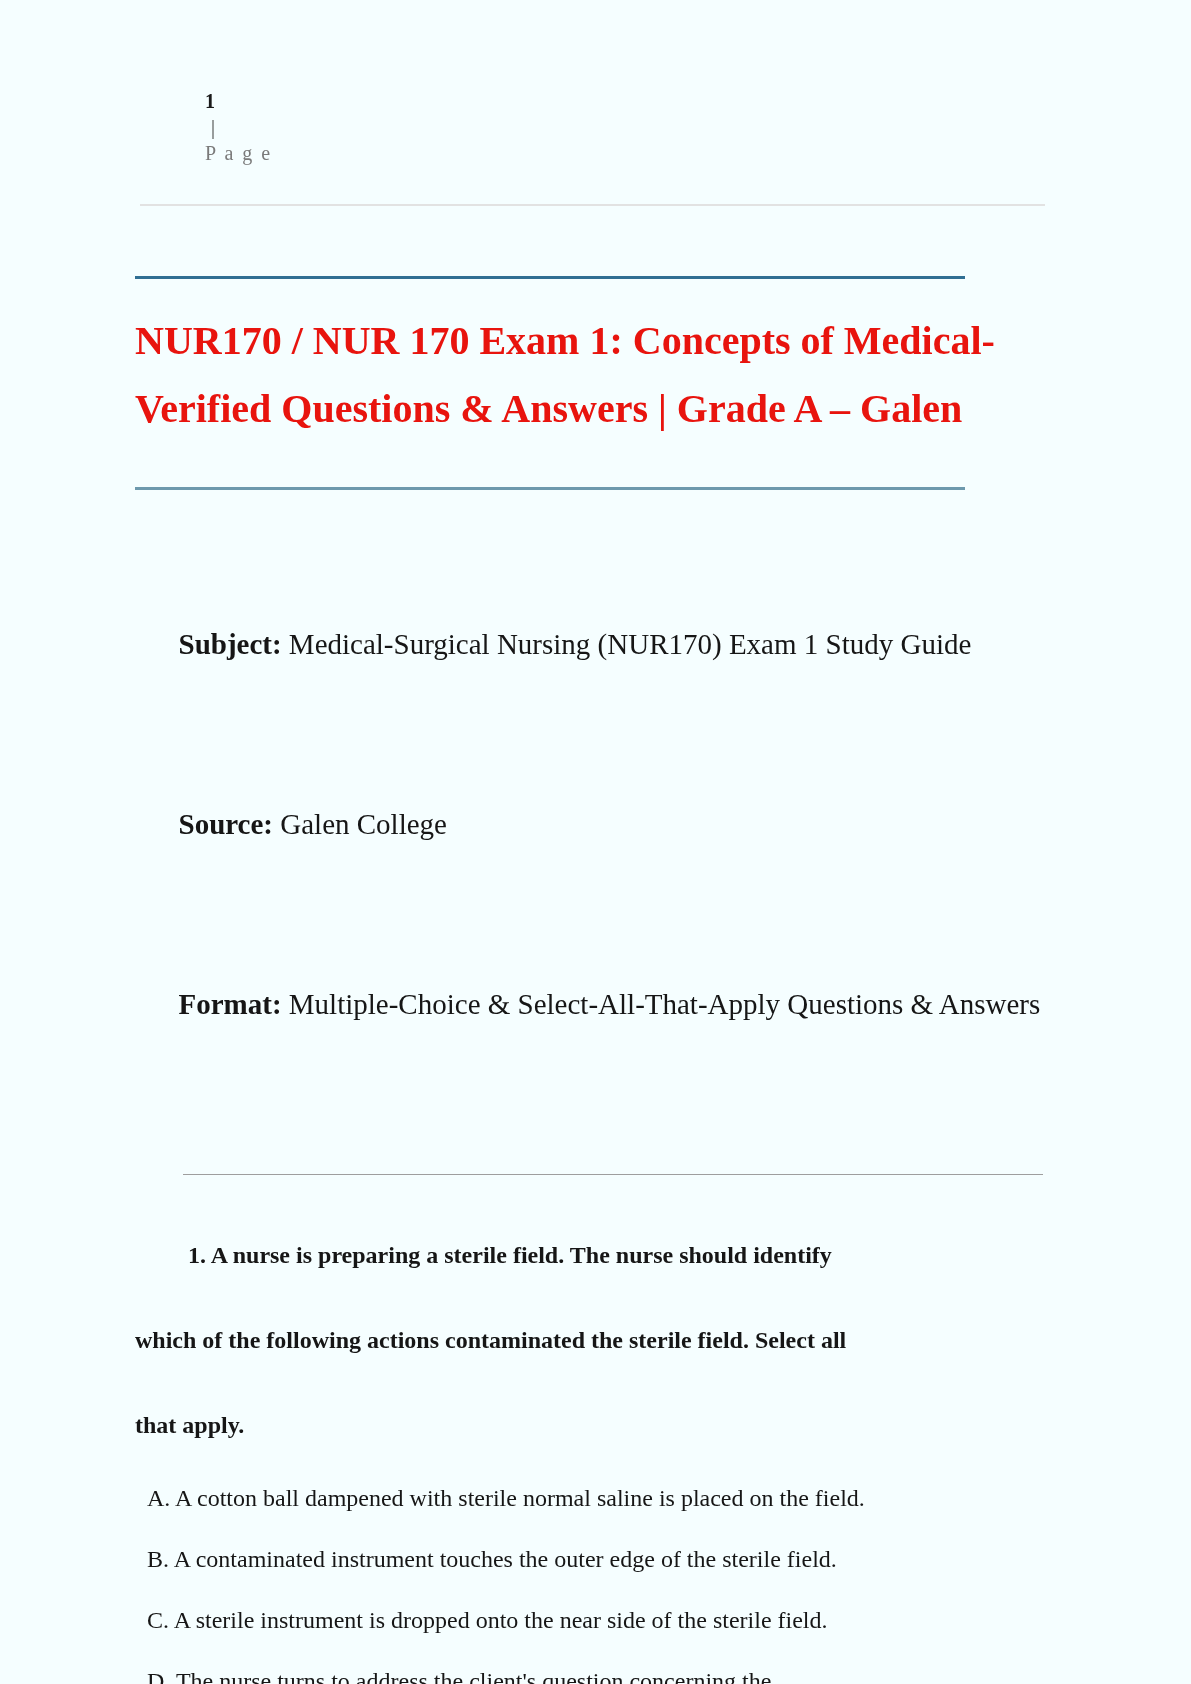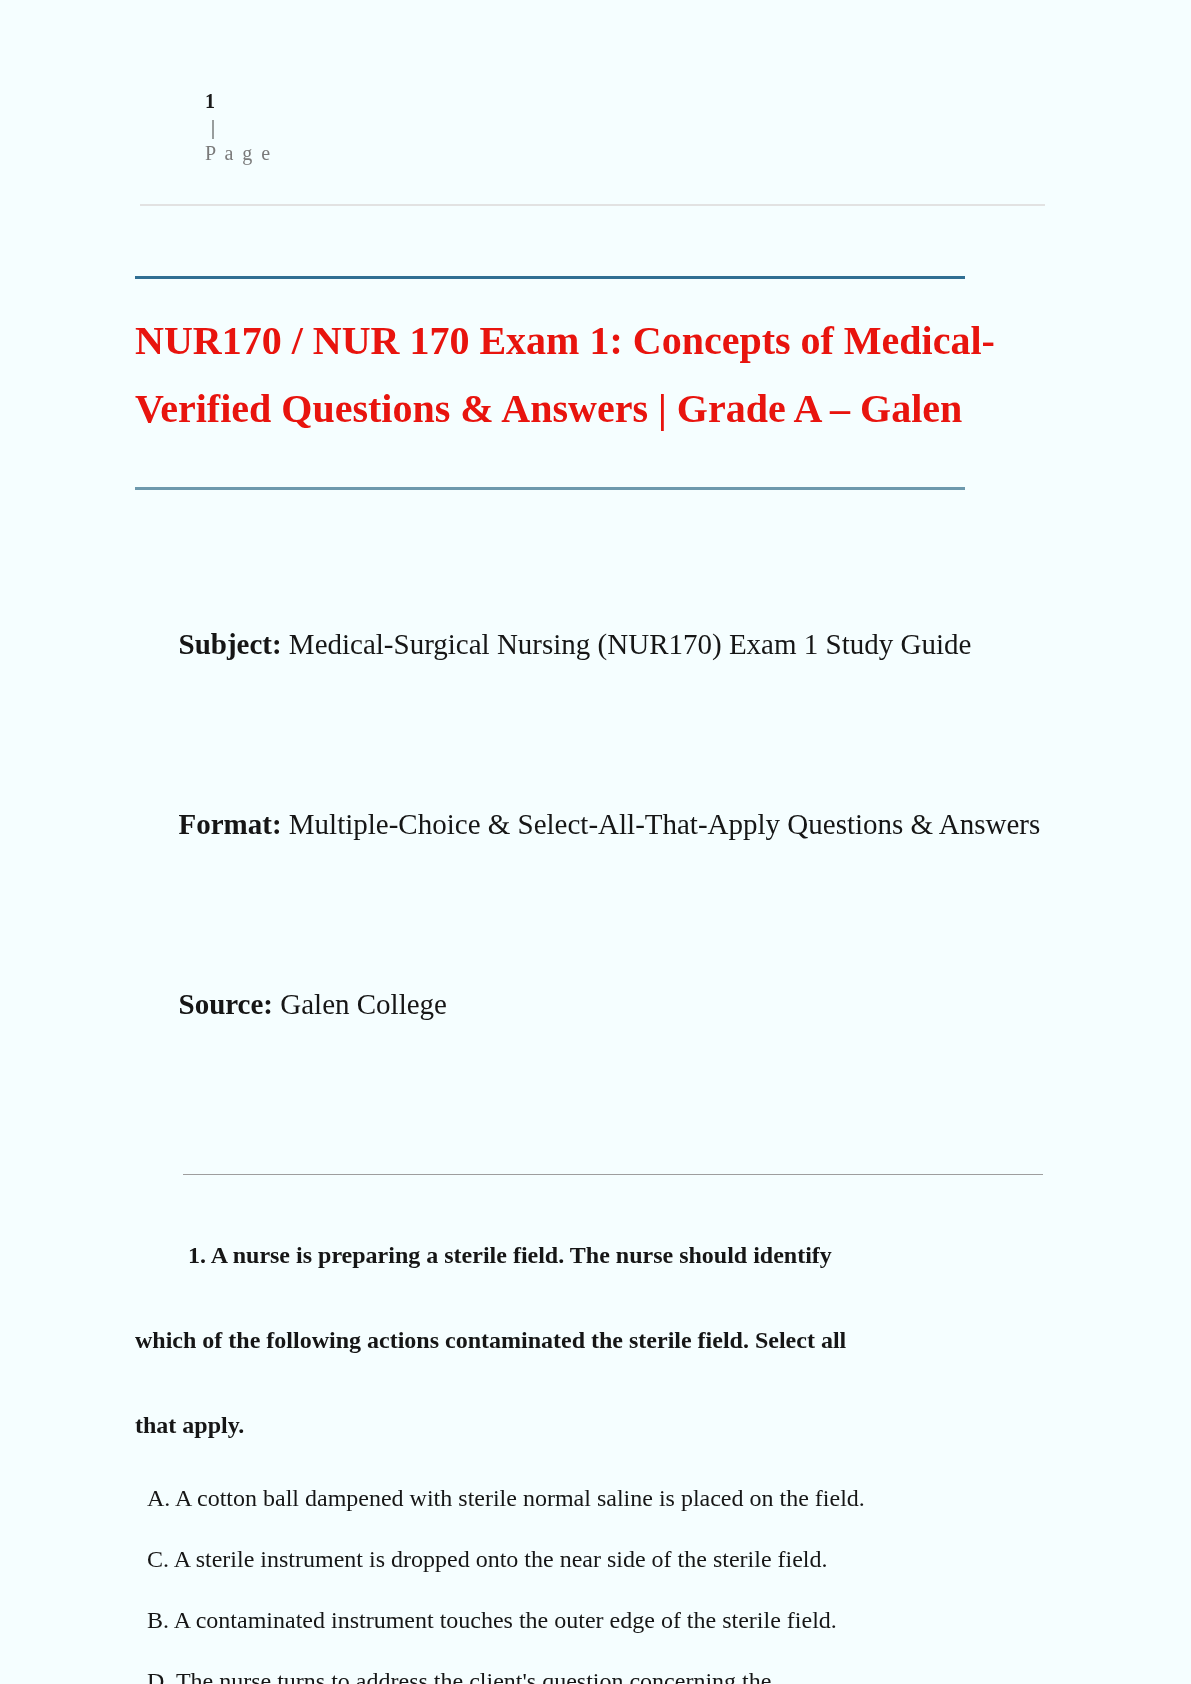--- a/index.html
+++ b/index.html
@@ -94,34 +94,34 @@
       <div class="title-line">NUR170 / NUR 170 Exam 1: Concepts of Medical-</div>
       <div class="title-line">Verified Questions &amp; Answers | Grade A – Galen</div>
     </div>
   </div>
 
   <div class="meta-block">
     <div class="meta-row">
       <span class="label">Subject:</span><span> Medical-Surgical Nursing (NUR170) Exam 1 Study Guide</span>
     </div>
     <div class="meta-row">
-      <span class="label">Format:</span><span> Multiple-Choice &amp; Select-All-That-Apply Questions &amp; Answers</span>
+      <span class="label">Source:</span><span> Galen College</span>
     </div>
     <div class="meta-row">
-      <span class="label">Source:</span><span> Galen College</span>
+      <span class="label">Format:</span><span> Multiple-Choice &amp; Select-All-That-Apply Questions &amp; Answers</span>
     </div>
   </div>
 
   <div class="section-divider"></div>
 
   <div class="question-block">
     <div class="q-stem">1. A nurse is preparing a sterile field. The nurse should identify
 which of the following actions contaminated the sterile field. Select all
 that apply.</div>
     <div class="q-option">A. A cotton ball dampened with sterile normal saline is placed on the field.</div>
+    <div class="q-option">B. A contaminated instrument touches the outer edge of the sterile field.</div>
     <div class="q-option">C. A sterile instrument is dropped onto the near side of the sterile field.</div>
-    <div class="q-option">B. A contaminated instrument touches the outer edge of the sterile field.</div>
     <div class="q-option">D. The nurse turns to address the client's question concerning the
 procedure.</div>
 
   </div>
 
 </div>
 
 </body></html>

